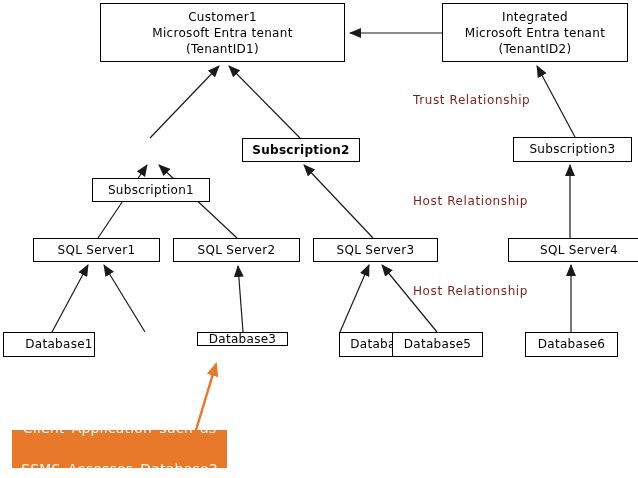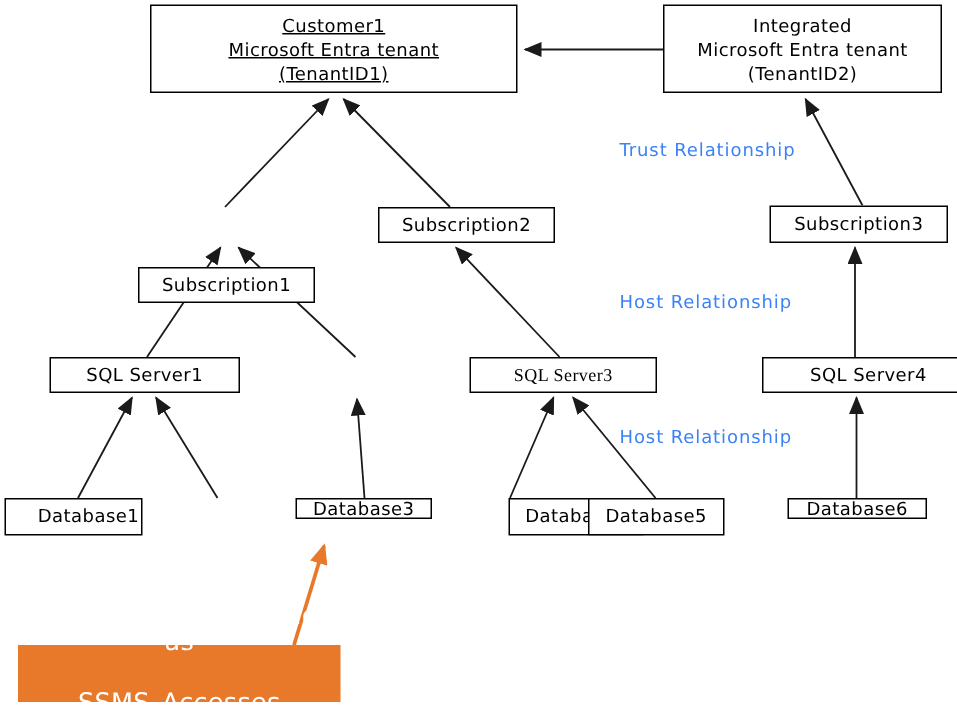--- a/index.html
+++ b/index.html
@@ -28,58 +28,58 @@
     font-size: 12px;
     color: #000000;
     letter-spacing: 0.3px;
     line-height: 15px;
     z-index: 2;
   }
   .tenant { flex-direction: column; line-height: 16px; }
   .rel-label {
     position: absolute;
     font-size: 12px;
-    color: #3b82f6;
+    color: #7f1d1d;
     letter-spacing: 0.6px;
     white-space: nowrap;
     z-index: 2;
   }
   .callout {
     position: absolute;
     box-sizing: border-box;
     background: #E8792B;
     color: #ffffff;
     display: flex;
     flex-direction: column;
     align-items: center;
     justify-content: center;
     text-align: center;
-    font-size: 17px;
+    font-size: 14px;
     line-height: 17px;
     word-spacing: 2.5px;
     letter-spacing: 0.2px;
     z-index: 2;
     gap: 24px;
   }
   
-  #tenant1      { left: 100px; top: 3px;   width: 245px; height: 59px; text-decoration: underline; }
+  #tenant1      { left: 100px; top: 3px;   width: 245px; height: 59px; }
   #tenant2      { left: 442px; top: 3px;   width: 186px; height: 59px; }
   #sub1         { left: 92px;  top: 138px; width: 118px; height: 24px; margin-top: 40px; }
-  #sub2         { left: 252px; top: 138px; width: 118px; height: 24px; }
+  #sub2         { left: 242px; top: 138px; width: 118px; height: 24px; font-weight: bold; }
   #sub3         { left: 513px; top: 137px; width: 119px; height: 25px; }
   #ss1          { left: 33px;  top: 238px; width: 127px; height: 24px; }
   #ss2          { left: 173px; top: 238px; width: 127px; height: 24px; }
-  #ss3          { left: 313px; top: 238px; width: 125px; height: 24px; font-family: Liberation Serif, serif; }
+  #ss3          { left: 313px; top: 238px; width: 125px; height: 24px; }
   #ss4          { left: 508px; top: 238px; width: 142px; height: 24px; }
   #db1          { left: 3px;   top: 332px; width: 92px;  height: 25px; padding-left: 20px; }
   #db2          { left: 100px; top: 332px; width: 92px;  height: 25px; }
   #db3          { left: 197px; top: 332px; width: 91px;  height: 14px; }
   #db4          { left: 295px; top: 332px; width: 90px;  height: 25px; margin-left: 44px; }
   #db5          { left: 392px; top: 332px; width: 91px;  height: 25px; }
-  #db6          { left: 525px; top: 332px; width: 93px;  height: 14px; }
+  #db6          { left: 525px; top: 332px; width: 93px;  height: 25px; }
   #lbl-trust    { left: 413px; top: 93px;  }
   #lbl-host1    { left: 413px; top: 194px; }
   #lbl-host2    { left: 413px; top: 284px; }
   #client-note  { left: 12px;  top: 430px; width: 215px; height: 38px; }
 </style>
 </head>
 <body>
 
 <div id="canvas">
 
@@ -121,20 +121,21 @@
     <span>Integrated</span>
     <span>Microsoft Entra tenant</span>
     <span>(TenantID2)</span>
   </div>
 
   <div class="node" id="sub1">Subscription1</div>
   <div class="node" id="sub2">Subscription2</div>
   <div class="node" id="sub3">Subscription3</div>
 
   <div class="node" id="ss1">SQL Server1</div>
+  <div class="node" id="ss2">SQL Server2</div>
   <div class="node" id="ss3">SQL Server3</div>
   <div class="node" id="ss4">SQL Server4</div>
 
   <div class="node" id="db1">Database1</div>
   <div class="node" id="db3">Database3</div>
   <div class="node" id="db4">Database4</div>
   <div class="node" id="db5">Database5</div>
   <div class="node" id="db6">Database6</div>
 
   <div class="rel-label" id="lbl-trust">Trust Relationship</div>

